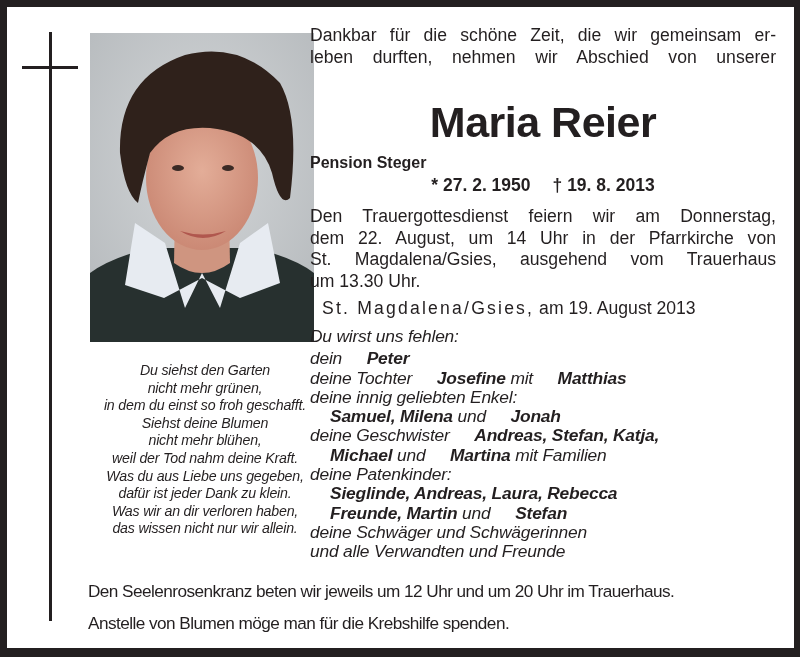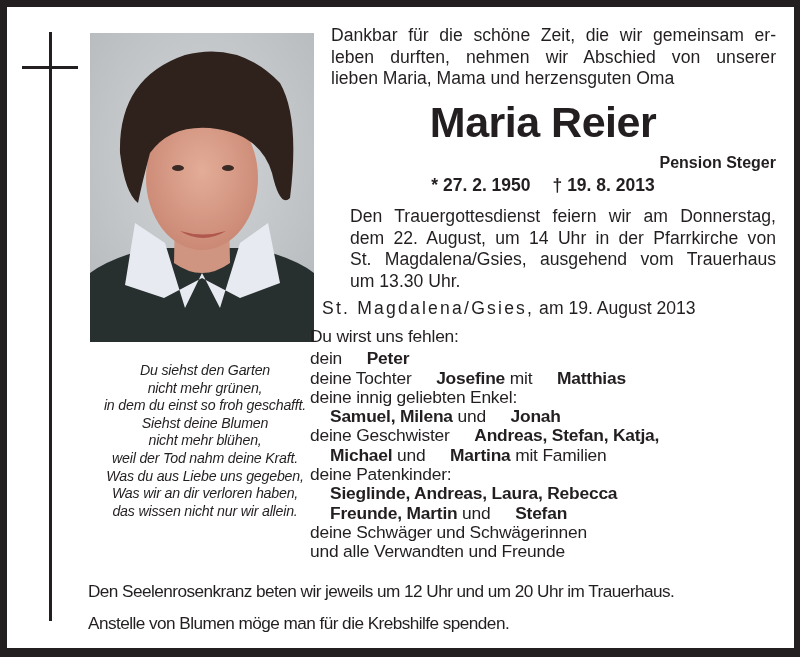--- a/index.html
+++ b/index.html
@@ -21,50 +21,50 @@
       position: absolute; left: 73px; top: 355px; width: 250px;
       text-align: center; font-style: italic; font-size: 14.2px; line-height: 17.6px;
       letter-spacing: -0.2px;
     }
     .poem div { white-space: nowrap; }
     .right { position: absolute; left: 303px; top: 0; width: 466px; }
     .intro {
       position: absolute; left: 0; top: 18px; width: 466px;
       font-size: 17.6px; line-height: 21.6px; text-align: justify;
     }
-    .intro .line { display: block; text-align-last: justify; white-space: nowrap; margin-left: 21px; }
+    .intro .line { display: block; text-align-last: justify; white-space: nowrap; }
     .intro .line.last { text-align-last: left; }
     .name {
       position: absolute; left: 0; top: 90px; width: 466px; text-align: center;
       font-weight: bold; font-size: 43px; line-height: 50px; letter-spacing: -0.5px;
     }
     .subtitle {
-      position: absolute; left: 0; top: 146px; width: 466px; text-align: right;
+      position: absolute; left: 0; top: 146px; width: 466px; text-align: left;
       font-weight: bold; font-size: 16px; line-height: 20px;
     }
     .dates {
       position: absolute; left: 0; top: 167px; width: 466px; text-align: center;
       font-weight: bold; font-size: 17.5px; line-height: 22px; word-spacing: 0;
     }
     .dates span { display: inline-block; }
     .dates .gap { width: 22px; }
     .service {
       position: absolute; left: 0; top: 199px; width: 466px;
       font-size: 17.6px; line-height: 21.6px;
     }
-    .service .line { display: block; text-align: justify; text-align-last: justify; white-space: nowrap; margin-left: 40px; }
+    .service .line { display: block; text-align: justify; text-align-last: justify; white-space: nowrap; }
     .service .line.last { text-align-last: left; }
     .place {
       position: absolute; left: 12px; top: 290px; width: 466px;
       font-size: 17.6px; line-height: 22px; white-space: nowrap;
     }
     .place .spaced { letter-spacing: 2.2px; }
     .mourners {
       position: absolute; left: 0; top: 320px; width: 466px;
-      font-size: 17.4px; line-height: 19.3px; white-space: nowrap; letter-spacing: -0.2px;
+      font-size: 17.4px; line-height: 19.3px; white-space: nowrap; letter-spacing: -0.2px; font-style: italic;
     }
     .mourners .heading { margin-bottom: 3px; }
     .mourners b { font-weight: bold; margin-left: 20px; }
     .footer1 {
       position: absolute; left: 81px; top: 573px; width: 700px;
       font-size: 17.2px; line-height: 22px; white-space: nowrap; letter-spacing: -0.55px;
     }
     .footer2 {
       position: absolute; left: 81px; top: 605px; width: 700px;
       font-size: 17.2px; line-height: 22px; white-space: nowrap; letter-spacing: -0.55px;
@@ -109,29 +109,29 @@
   </div>
 
   <div class="poem">
     <div>Du siehst den Garten</div>
     <div>nicht mehr grünen,</div>
     <div>in dem du einst so froh geschafft.</div>
     <div>Siehst deine Blumen</div>
     <div>nicht mehr blühen,</div>
     <div>weil der Tod nahm deine Kraft.</div>
     <div>Was du aus Liebe uns gegeben,</div>
+    <div>dafür ist jeder Dank zu klein.</div>
     <div>Was wir an dir verloren haben,</div>
     <div>das wissen nicht nur wir allein.</div>
   </div>
 
   <div class="right">
     <div class="intro">
       <span class="line">Dankbar für die schöne Zeit, die wir gemeinsam er-</span>
       <span class="line">leben durften, nehmen wir Abschied von unserer</span>
-      <span class="line last">lieben Maria, Mama und herzensguten Oma</span>
     </div>
 
     <div class="name">Maria Reier</div>
     <div class="subtitle">Pension Steger</div>
     <div class="dates">
       <span>* 27. 2. 1950</span><span class="gap"></span><span>† 19. 8. 2013</span>
     </div>
 
     <div class="service">
       <span class="line">Den Trauergottesdienst feiern wir am Donnerstag,</span>

